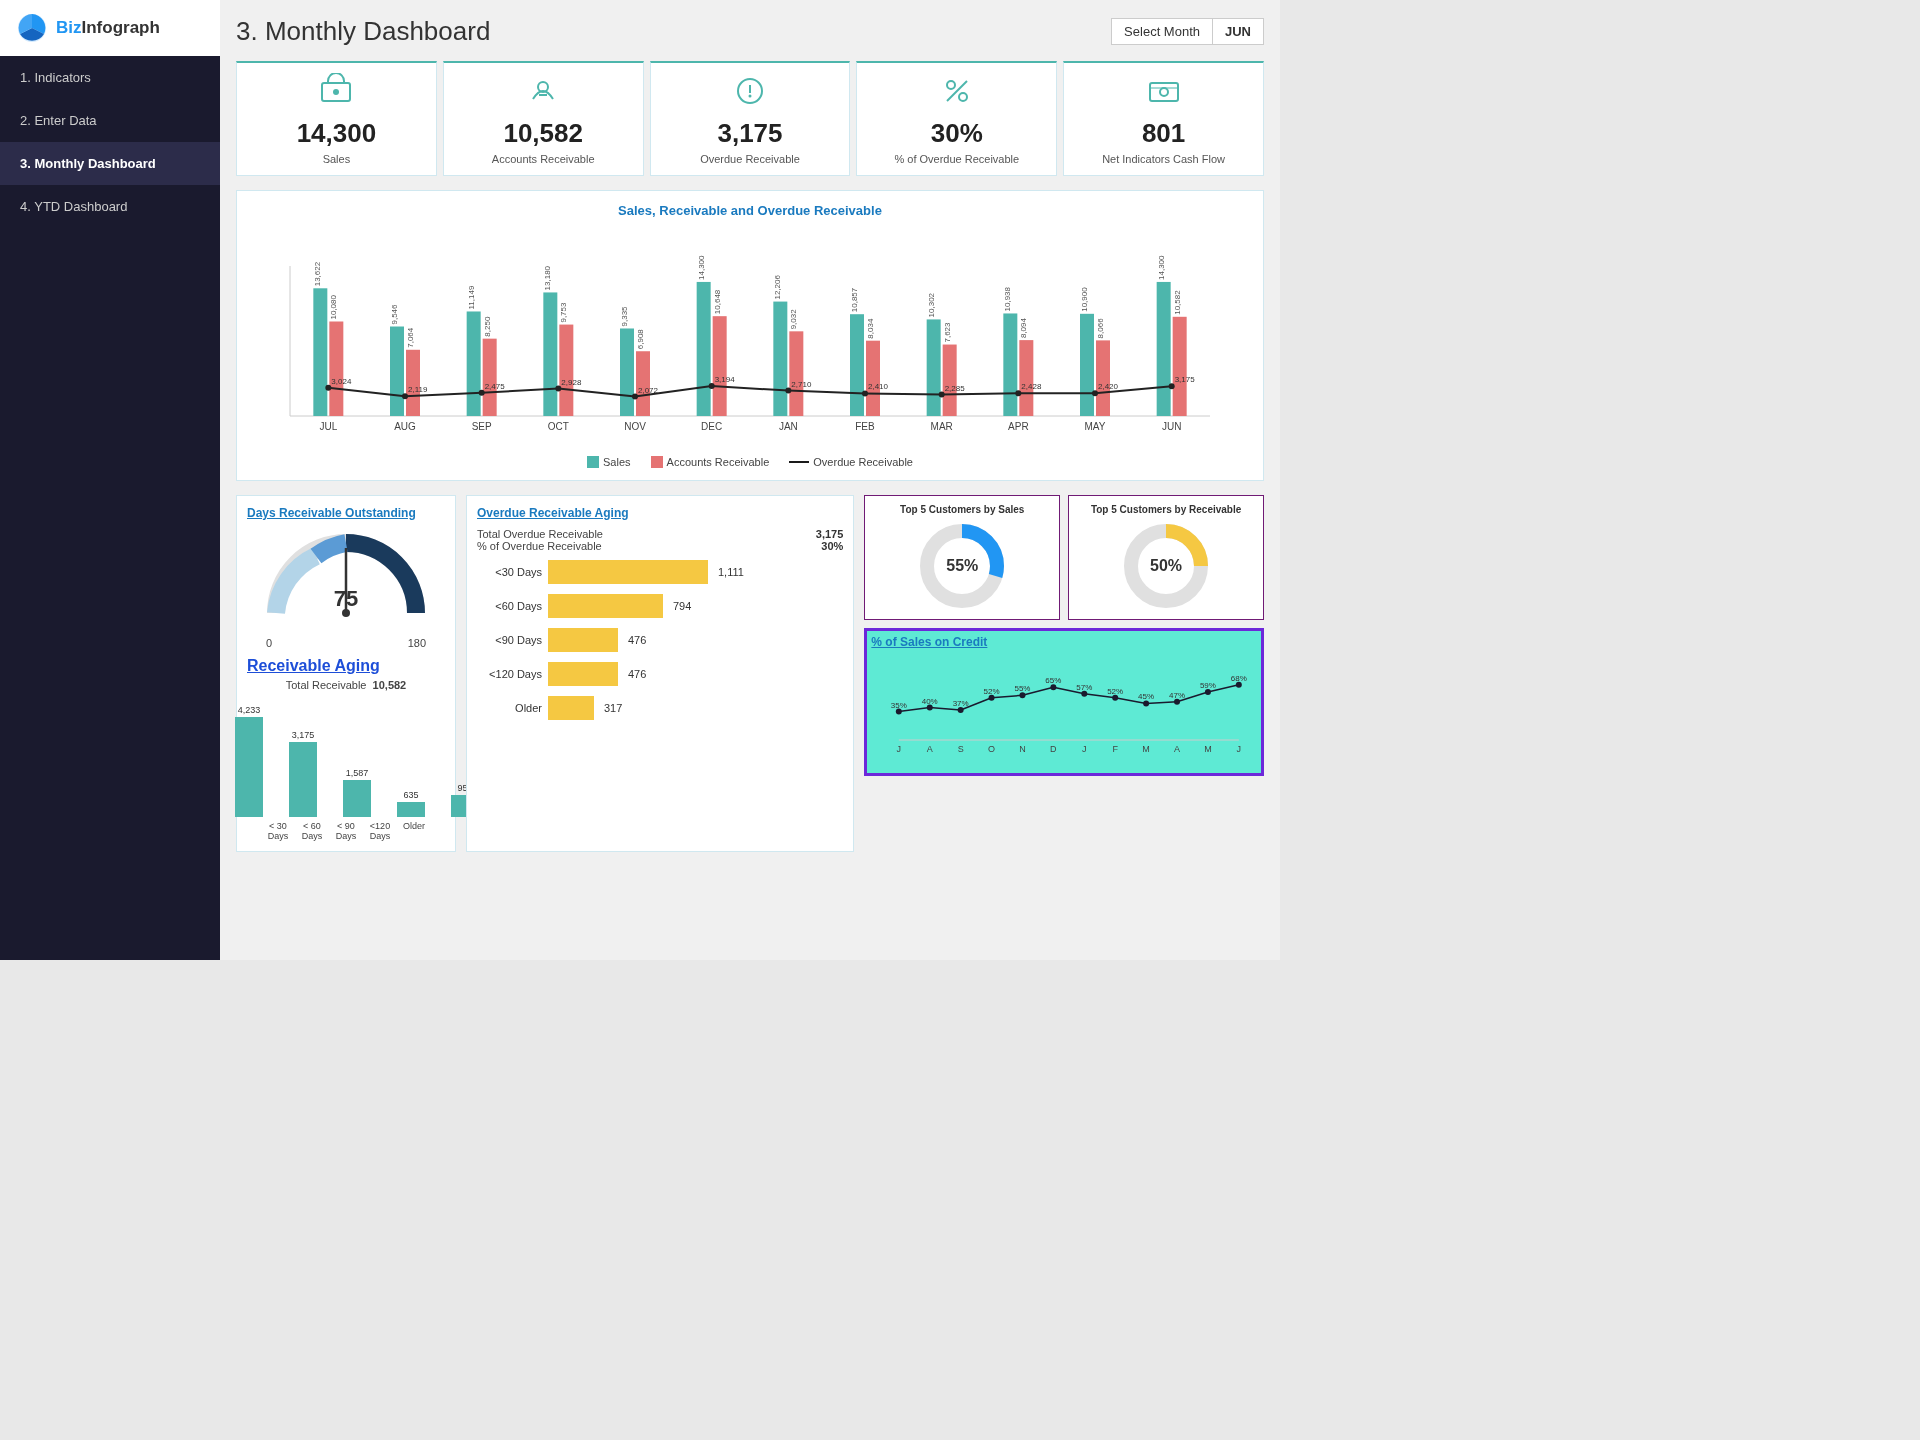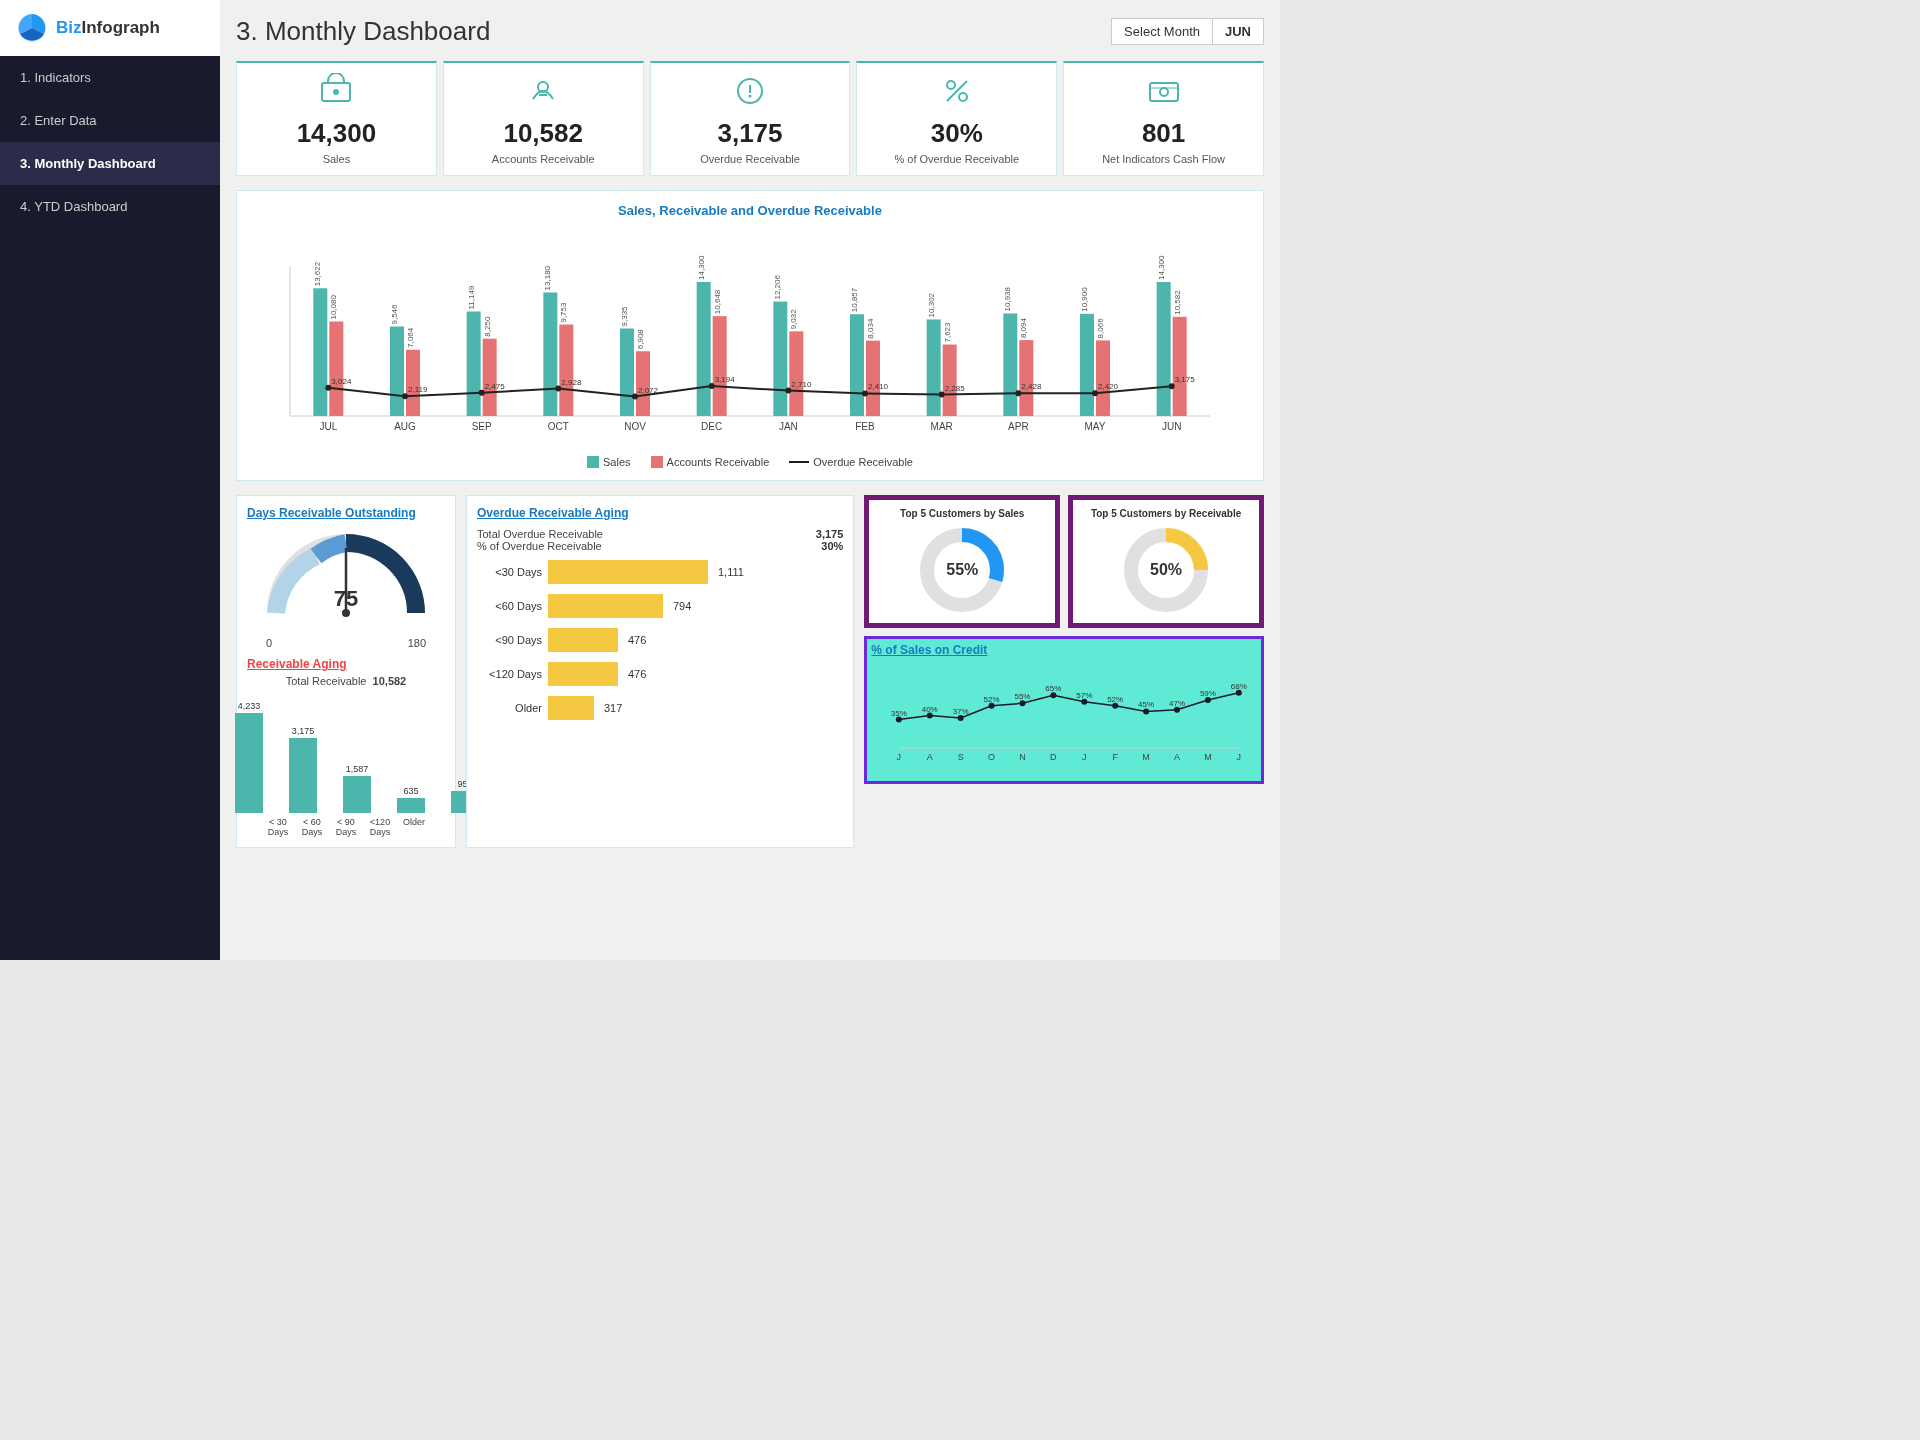--- a/index.html
+++ b/index.html
@@ -174,23 +174,23 @@
     }
     .gauge-labels {
       display: flex;
       justify-content: space-between;
       width: 160px;
       font-size: 11px;
       color: #444;
       margin-top: 2px;
     }
     .receivable-aging-title {
-      font-size: 12px;
+      font-size: 16px;
       font-weight: 700;
-      color: #ef4444;
+      color: #1d4ed8;
       text-decoration: underline;
       margin: 6px 0 4px;
     }
     .aging-total {
       font-size: 11px;
       color: #444;
       text-align: center;
       margin-bottom: 6px;
     }
     .aging-bars-area {
@@ -252,21 +252,21 @@
       flex-direction: column;
       gap: 8px;
     }
     .top5-row {
       display: flex;
       gap: 8px;
     }
     .top5-panel {
       flex: 1;
       background: #fff;
-      border: 5px solid #701a75;
+      border: 1px solid #701a75;
       padding: 8px;
       display: flex;
       flex-direction: column;
       align-items: center;
       justify-content: flex-end;
     }
     .top5-title {
       font-size: 10px;
       font-weight: 700;
       color: #333;

